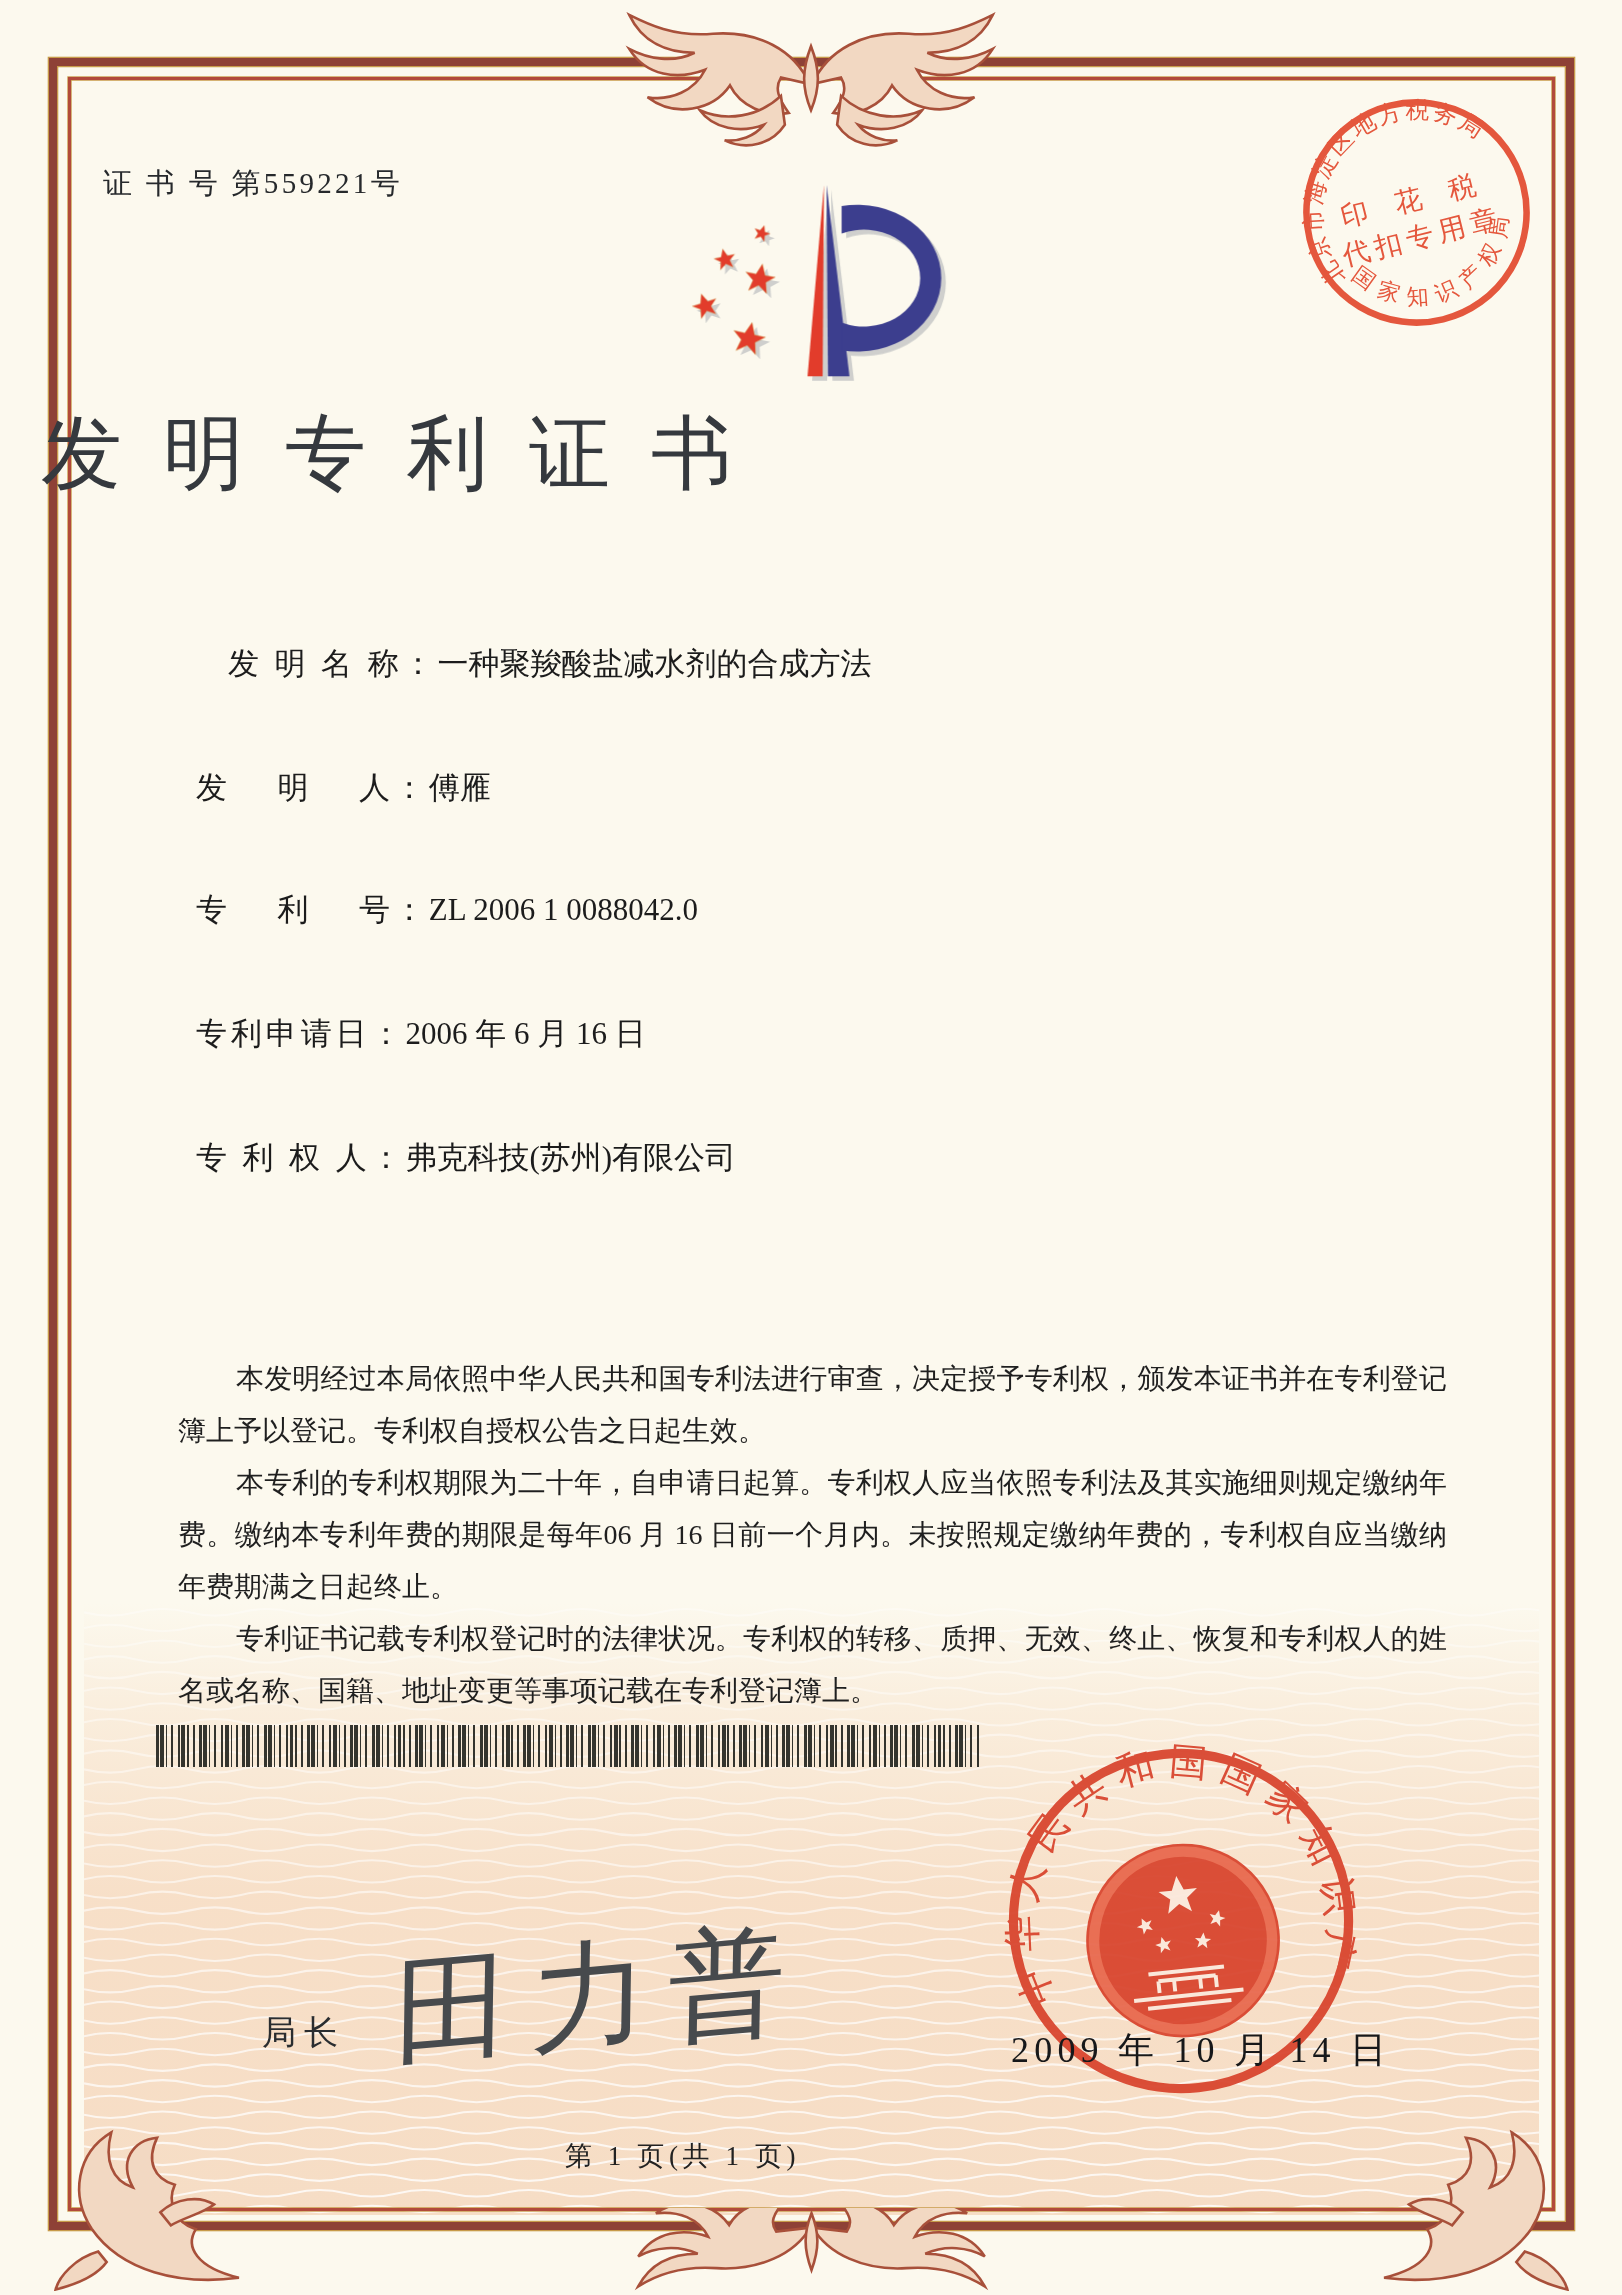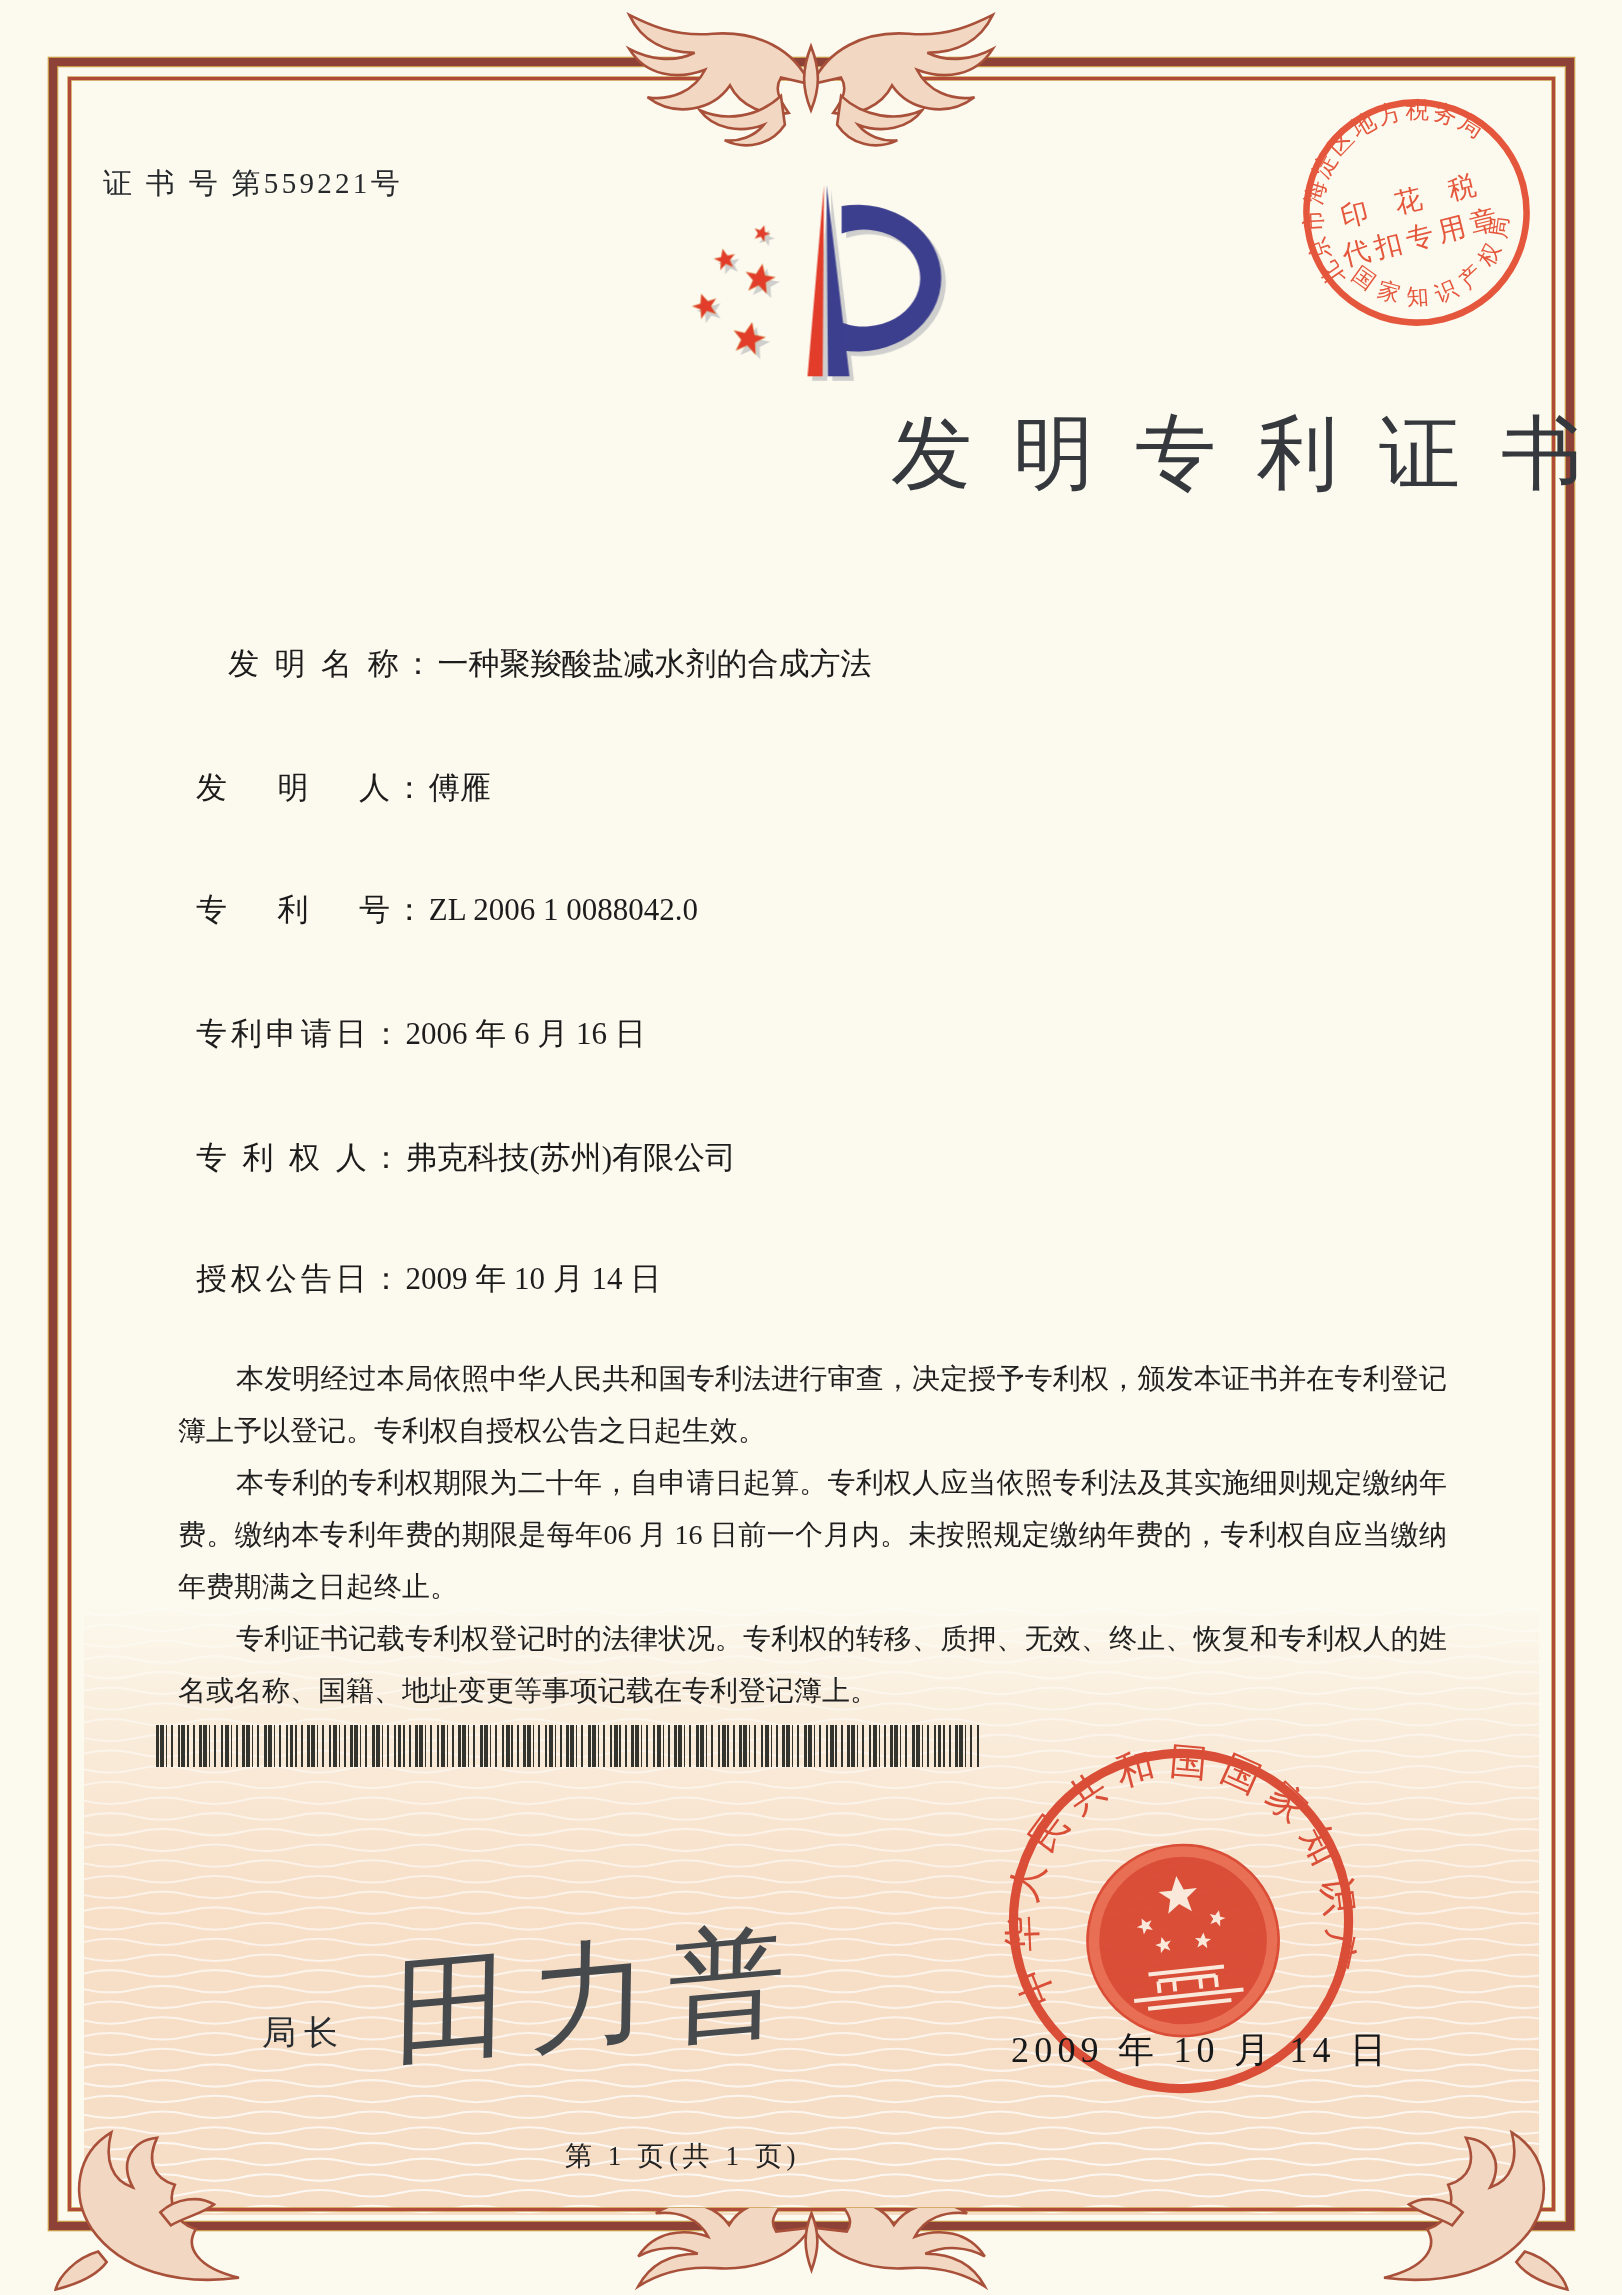--- a/index.html
+++ b/index.html
@@ -24,21 +24,21 @@
   
   .peach{
     position:absolute; left:84px; top:1603px; width:1455px; height:612px;
     background:linear-gradient(180deg, rgba(250,240,228,0) 0%,
       rgba(248,228,206,.55) 18%, rgba(247,222,198,.95) 48%, #f6ddc5 100%);
   }
   .peach svg{position:absolute;left:0;top:0;}
   
   .cert-no{position:absolute; left:103px; top:164px; font-size:29px; letter-spacing:3.3px; color:#26292c;}
   .title{
-    position:absolute; left:0; top:400px; width:1623px; text-align:right;
+    position:absolute; left:0; top:400px; width:1623px; text-align:left;
     font-size:81px; letter-spacing:41px; text-indent:41px; color:#35393e; font-weight:500;
   }
   .field{position:absolute; left:196px; font-size:31px; white-space:nowrap; color:#1c1c1c;}
   .field .lab{letter-spacing:3.9px;}
   .f0{top:643px;margin-left:32px;} .f1{top:767px;} .f2{top:889px;}
   .f3{top:1013px;} .f4{top:1137px;} .f5{top:1258px;}
   .paras{
     position:absolute; left:178px; top:1353px; width:1269px;
     font-size:28px; line-height:52px; text-align:justify;
   }
@@ -215,23 +215,20 @@
   </div>
   <div class="field f2">
     <span class="lab">专　 利　 号：</span><span>ZL 2006 1 0088042.0</span>
   </div>
   <div class="field f3">
     <span class="lab">专利申请日：</span><span>2006 年 6 月 16 日</span>
   </div>
   <div class="field f4">
     <span class="lab">专 利 权 人：</span><span>弗克科技(苏州)有限公司</span>
   </div>
-  <div class="field f5">
-    <span class="lab">授权公告日：</span><span>2009 年 10 月 14 日</span>
-  </div>
 
   <div class="paras">
     <p>本发明经过本局依照中华人民共和国专利法进行审查，决定授予专利权，颁发本证书并在专利登记簿上予以登记。专利权自授权公告之日起生效。</p>
     <p>本专利的专利权期限为二十年，自申请日起算。专利权人应当依照专利法及其实施细则规定缴纳年费。缴纳本专利年费的期限是每年06 月 16 日前一个月内。未按照规定缴纳年费的，专利权自应当缴纳年费期满之日起终止。</p>
     <p>专利证书记载专利权登记时的法律状况。专利权的转移、质押、无效、终止、恢复和专利权人的姓名或名称、国籍、地址变更等事项记载在专利登记簿上。</p>
   </div>
 
   <div class="barcode"></div>
 
   <div class="director">局长</div>

